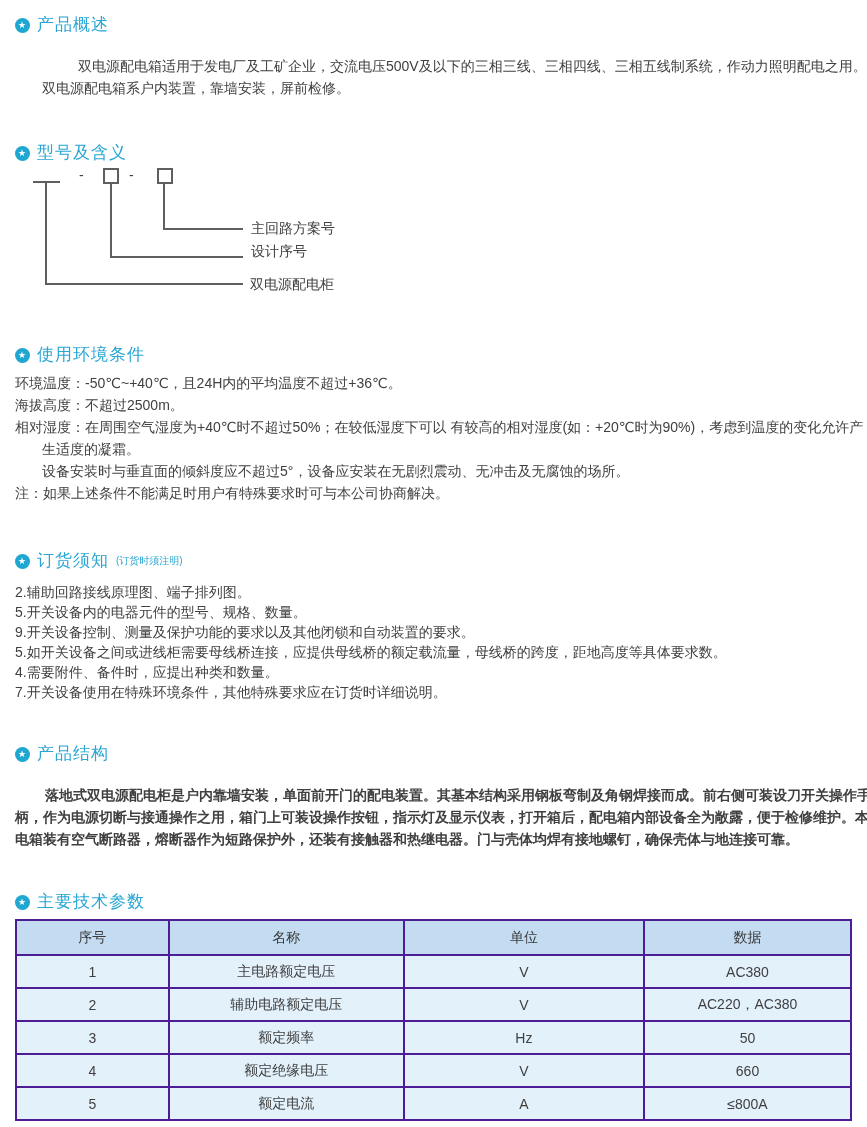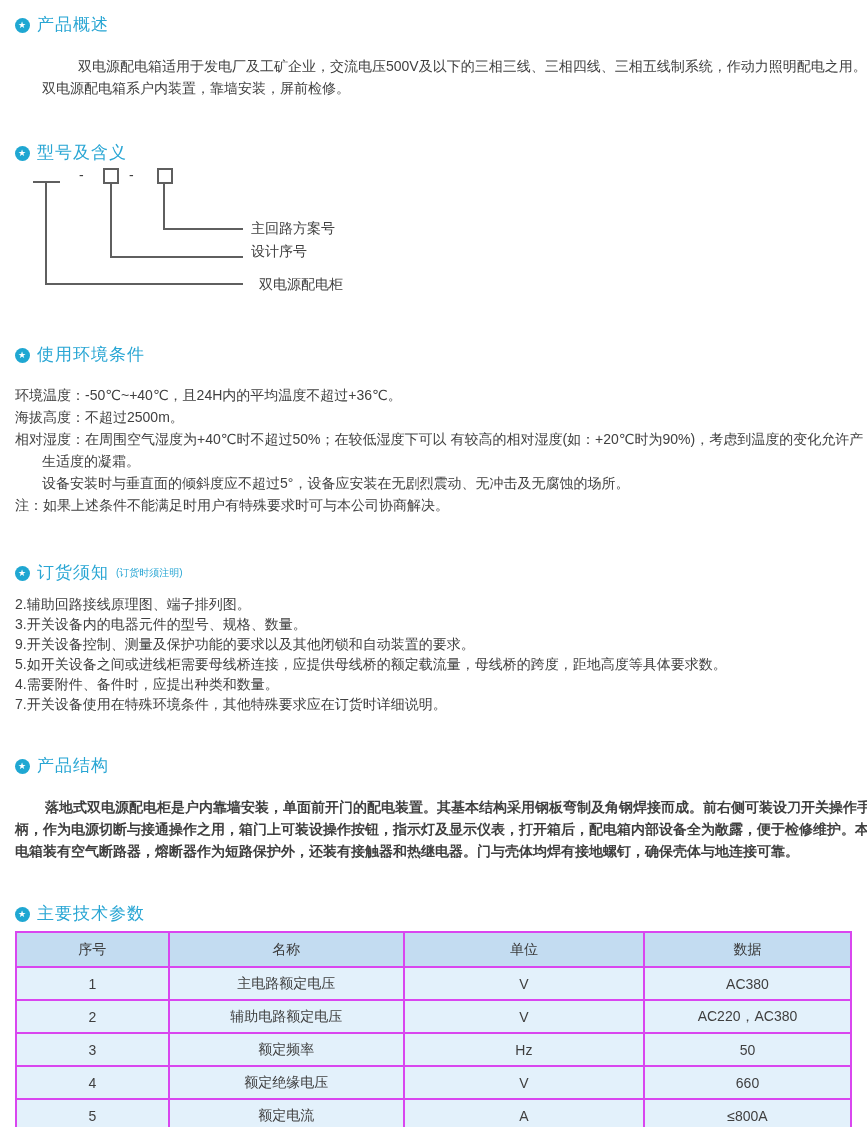--- a/index.html
+++ b/index.html
@@ -29,36 +29,36 @@
   .ind27{padding-left:27px;}
   .ind30{padding-left:30px;}
   .ind63{padding-left:63px;text-align:center;}
   .list .tline{line-height:20px;}
   
   .mt-h1{margin-top:14px;}
   .mt-para1{margin-top:19px;}
   .mt-h2{margin-top:43px;}
   .mt-diagram{margin-top:4px;}
   .mt-h3{margin-top:44px;}
-  .mt-env{margin-top:18px;}
+  .mt-env{margin-top:6px;}
   .mt-h4{margin-top:46px;}
   .mt-list{margin-top:10px;}
   .mt-h5{margin-top:41px;}
   .mt-para2{margin-top:19px;font-weight:bold;}
   .mt-h6{margin-top:41px;}
   .mt-table{margin-top:6px;}
   
   .diagram{position:relative;height:132px;margin-left:15px;}
   .dline{position:absolute;background:#5f5f5f;}
   .dbox{position:absolute;width:12px;height:12px;border:2px solid #5f5f5f;background:#ffffff;}
   .dlabel{position:absolute;font-size:14px;line-height:15px;color:#404040;white-space:nowrap;}
   
   table.params{
     margin-left:15px;border-collapse:separate;border-spacing:2px;
-    width:837px;table-layout:fixed;background:#d946ef;
+    width:837px;table-layout:fixed;background:#4c1d95;
   }
   table.params col.c1{width:150px;}
   table.params col.c2{width:232px;}
   table.params col.c3{width:237px;}
   table.params col.c4{width:204px;}
   table.params th{
     background:#c3dcf1;height:33px;font-weight:normal;
     font-size:14px;color:#3a3a3a;text-align:center;padding:0;
   }
   table.params td{
@@ -91,21 +91,21 @@
     <div class="dbox" style="left:88px;top:0px;"></div>
     <div class="dlabel" style="left:114px;top:0px;">-</div>
     <div class="dbox" style="left:142px;top:0px;"></div>
     <div class="dline" style="left:95px;top:14px;width:2px;height:76px;"></div>
     <div class="dline" style="left:148px;top:14px;width:2px;height:48px;"></div>
     <div class="dline" style="left:148px;top:60px;width:80px;height:2px;"></div>
     <div class="dline" style="left:95px;top:88px;width:133px;height:2px;"></div>
     <div class="dline" style="left:30px;top:115px;width:198px;height:2px;"></div>
     <div class="dlabel" style="left:236px;top:54px;font-family:Liberation Mono, monospace;">主回路方案号</div>
     <div class="dlabel" style="left:236px;top:76px;">设计序号</div>
-    <div class="dlabel" style="left:244px;top:109px;">双电源配电柜</div>
+    <div class="dlabel" style="left:235px;top:109px;">双电源配电柜</div>
   </div>
 
   <h2 class="sec-h mt-h3">
     <span class="ticon">★</span>
     <span>使用环境条件</span>
   </h2>
   <div class="block mt-env">
     <div class="tline">环境温度：-50℃~+40℃，且24H内的平均温度不超过+36℃。</div>
     <div class="tline">海拔高度：不超过2500m。</div>
     <div class="tline">相对湿度：在周围空气湿度为+40℃时不超过50%；在较低湿度下可以 有较高的相对湿度(如：+20℃时为90%)，考虑到温度的变化允许产</div>
@@ -114,21 +114,21 @@
     <div class="tline">注：如果上述条件不能满足时用户有特殊要求时可与本公司协商解决。</div>
   </div>
 
   <h2 class="sec-h mt-h4">
     <span class="ticon">★</span>
     <span>订货须知</span>
     <span class="note">(订货时须注明)</span>
   </h2>
   <div class="block list mt-list">
     <div class="tline">2.辅助回路接线原理图、端子排列图。</div>
-    <div class="tline">3.开关设备内的电器元件的型号、规格、数量。</div>
+    <div class="tline">5.开关设备内的电器元件的型号、规格、数量。</div>
     <div class="tline">9.开关设备控制、测量及保护功能的要求以及其他闭锁和自动装置的要求。</div>
     <div class="tline">5.如开关设备之间或进线柜需要母线桥连接，应提供母线桥的额定载流量，母线桥的跨度，距地高度等具体要求数。</div>
     <div class="tline">4.需要附件、备件时，应提出种类和数量。</div>
     <div class="tline">7.开关设备使用在特殊环境条件，其他特殊要求应在订货时详细说明。</div>
   </div>
 
   <h2 class="sec-h mt-h5">
     <span class="ticon">★</span>
     <span>产品结构</span>
   </h2>

